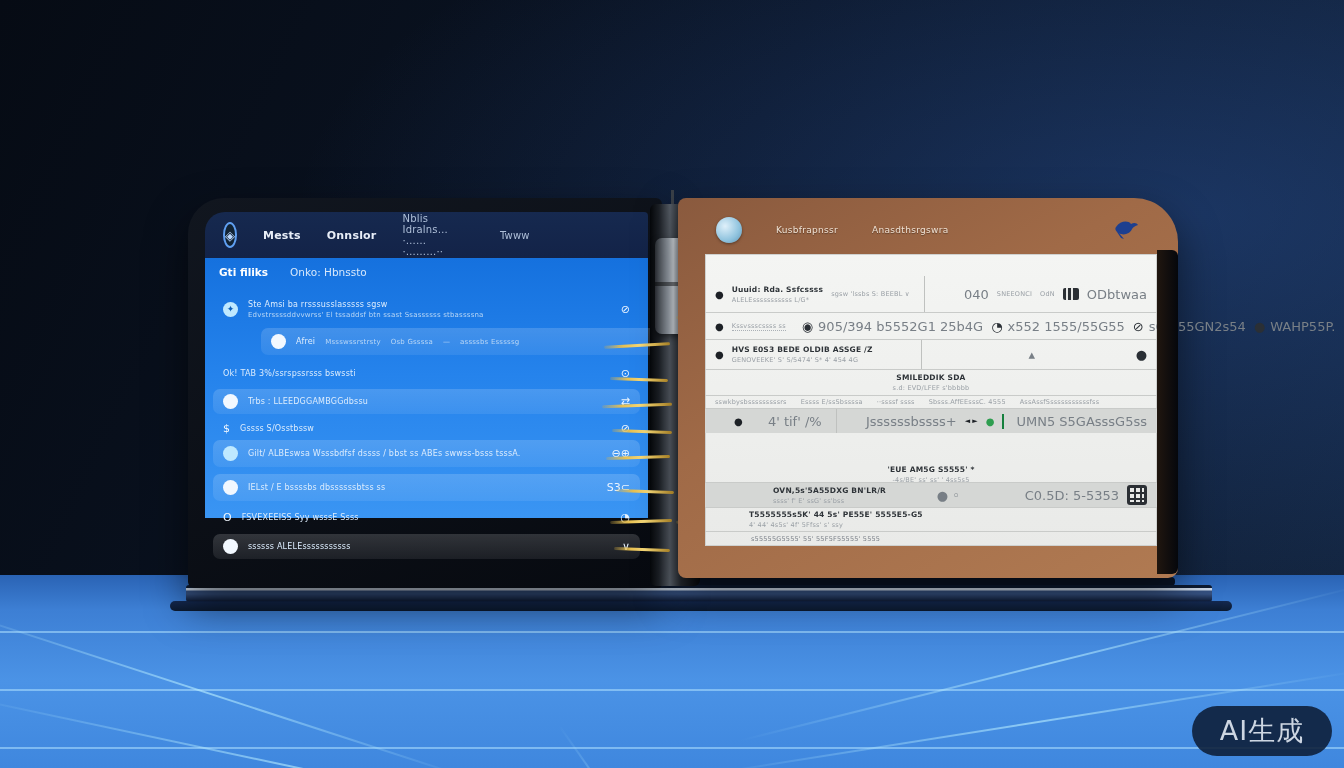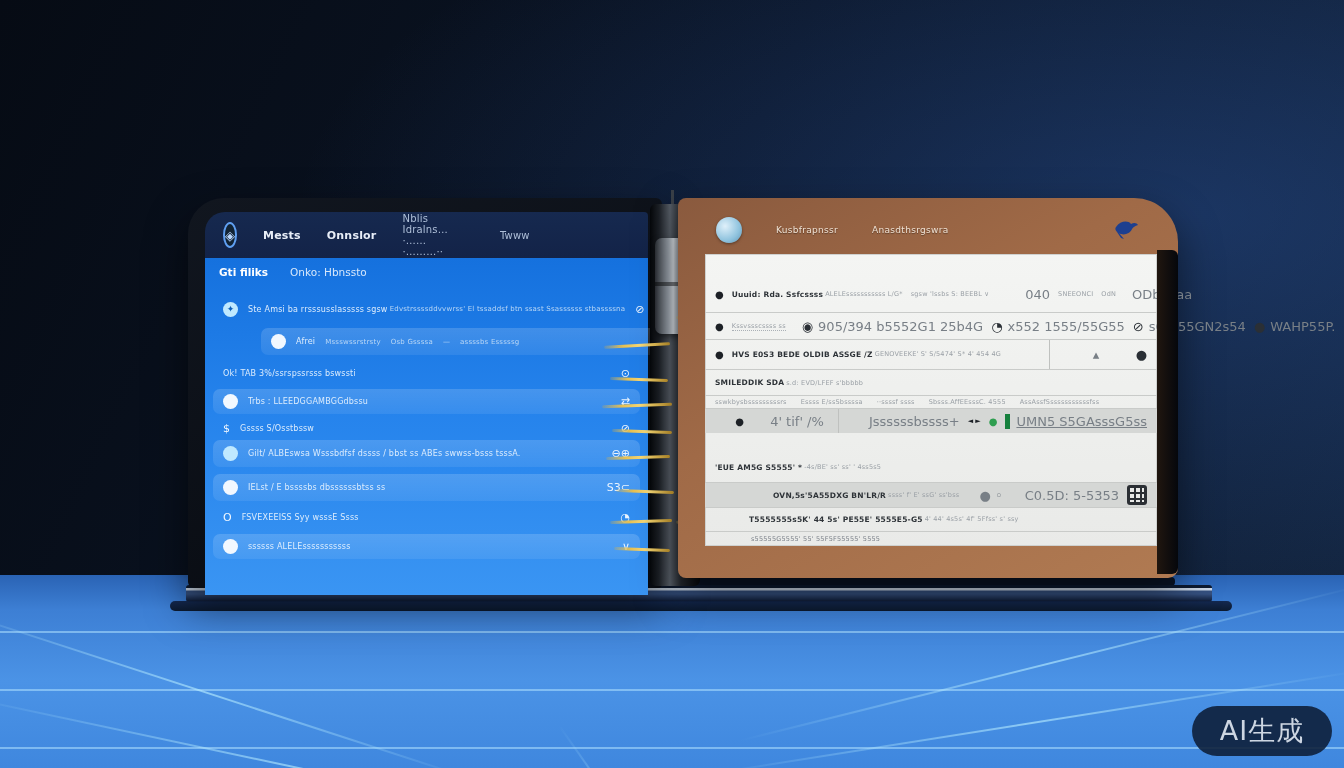--- a/index.html
+++ b/index.html
@@ -36,37 +36,37 @@
     box-shadow:0 18px 40px rgba(0,0,0,.55); }
   .nav-l { position:absolute; left:17px; top:14px; width:443px; height:46px;
     background:linear-gradient(180deg, #16294f, #132348); border-radius:20px 4px 0 0;
     display:flex; align-items:center; gap:26px; padding:0 18px; }
   .logo-l { width:26px; height:26px; border-radius:50%; border:2px solid #5f9ff2; color:#bcd8ff;
     display:flex; align-items:center; justify-content:center; font-size:13px; background:#123; }
   .nav-l .item { color:#e8eef8; font-size:11px; font-weight:bold; letter-spacing:.2px; }
   .nav-l .item.dim { color:#aebfd8; font-weight:normal; font-size:10px; }
   .nav-l .spacer { flex:1; }
 
-  .screen-l { position:absolute; left:17px; top:60px; width:443px; height:337px;
+  .screen-l { position:absolute; left:17px; top:60px; width:443px; height:260px;
     background:linear-gradient(180deg, #1571de 0%, #2583ec 45%, #3a95f3 100%); }
   .tabs { position:absolute; left:14px; top:8px; display:flex; gap:22px; }
   .tab { color:#ffffff; font-size:10.5px; font-weight:bold; }
   .tab.inactive { color:#d7e8fb; font-weight:normal; }
 
   .lrow { position:absolute; left:8px; width:427px; display:flex; align-items:center; gap:10px;
     padding:0 10px; color:#eaf3fe; }
   .lrow .txt  { font-size:8px; color:#dcecfd; letter-spacing:.2px; white-space:nowrap; overflow:hidden; }
   .lrow .txt2 { font-size:7px; color:#b9d7f6; letter-spacing:.2px; white-space:nowrap; overflow:hidden; }
   .lrow .right { margin-left:auto; font-size:11px; color:#eaf4ff; display:flex; gap:5px; align-items:center; }
   .card { background:linear-gradient(180deg, rgba(255,255,255,.16), rgba(255,255,255,.08)); border-radius:7px; }
   .dot-ic { width:15px; height:15px; border-radius:50%; background:#f2f8ff; flex:0 0 auto;
     display:flex; align-items:center; justify-content:center; color:#2a7de0; font-size:9px; }
   .dot-ic.cyan { background:#bfe9ff; color:#0d5fb9; }
   .glyph-ic { font-size:11px; color:#f2f8ff; flex:0 0 auto; }
-  .two-line { display:flex; flex-direction:row; gap:2px; }
+  .two-line { display:flex; flex-direction:column; gap:2px; }
 
   
   .spine { position:absolute; left:650px; top:204px; width:50px; height:382px;
     background:linear-gradient(90deg, #05070a 0%, #1c2026 18%, #565d66 40%, #23272d 62%, #06080b 100%);
     border-radius:6px; }
   .cap { position:absolute; left:655px; top:238px; width:38px; height:96px; border-radius:7px;
     background:linear-gradient(90deg, #2a2e34 0%, #9aa2ab 35%, #d0d6dc 48%, #6a7078 70%, #15181c 100%);
     box-shadow:0 3px 6px rgba(0,0,0,.5); }
   .cap::after { content:""; position:absolute; left:0; top:44px; width:100%; height:4px; background:rgba(0,0,0,.45); }
   .antenna { position:absolute; left:671px; top:190px; width:3px; height:16px; background:#3a4048; }
@@ -315,24 +315,24 @@
     <div class="rr gray" style="top:154px; height:25px;">
       <span style="flex:.6;"></span>
       <span class="icon-d">●</span>
       <span style="flex:.5;"></span>
       <span class="m">4' tif' /%</span>
       <span class="vdiv"></span>
       <span style="flex:.4;"></span>
       <span class="m">Jssssssbssss+</span>
       <span class="icon-d" style="font-size:7px;">◄ ►</span>
       <span class="icon-d green">●</span>
-      <span class="m" style="border-left:5px solid #15803d; padding-left:6px;text-decoration:underline;">UMN5  S5GAsssG5ss</span>
-    </div>
-
-    <div class="rr" style="top:198px; height:30px; border-top:none;">
+      <span class="m" style="border-left:2px solid #15803d; padding-left:12px;">UMN5  S5GAsssG5ss</span>
+    </div>
+
+    <div class="rr" style="top:205px; height:30px; border-top:none;">
       <span class="center-col two-line" style="align-items:center;">
         <span class="b">'EUE AM5G S5555' *</span>
         <span class="s">-4s/BE' ss' ss' ' 4ss5s5</span>
       </span>
     </div>
 
     <div class="rr gray" style="top:228px; height:25px;">
       <span style="width:50px;"></span>
       <span class="two-line">
         <span class="b">OVN,5s'5A55DXG BN'LR/R</span>

